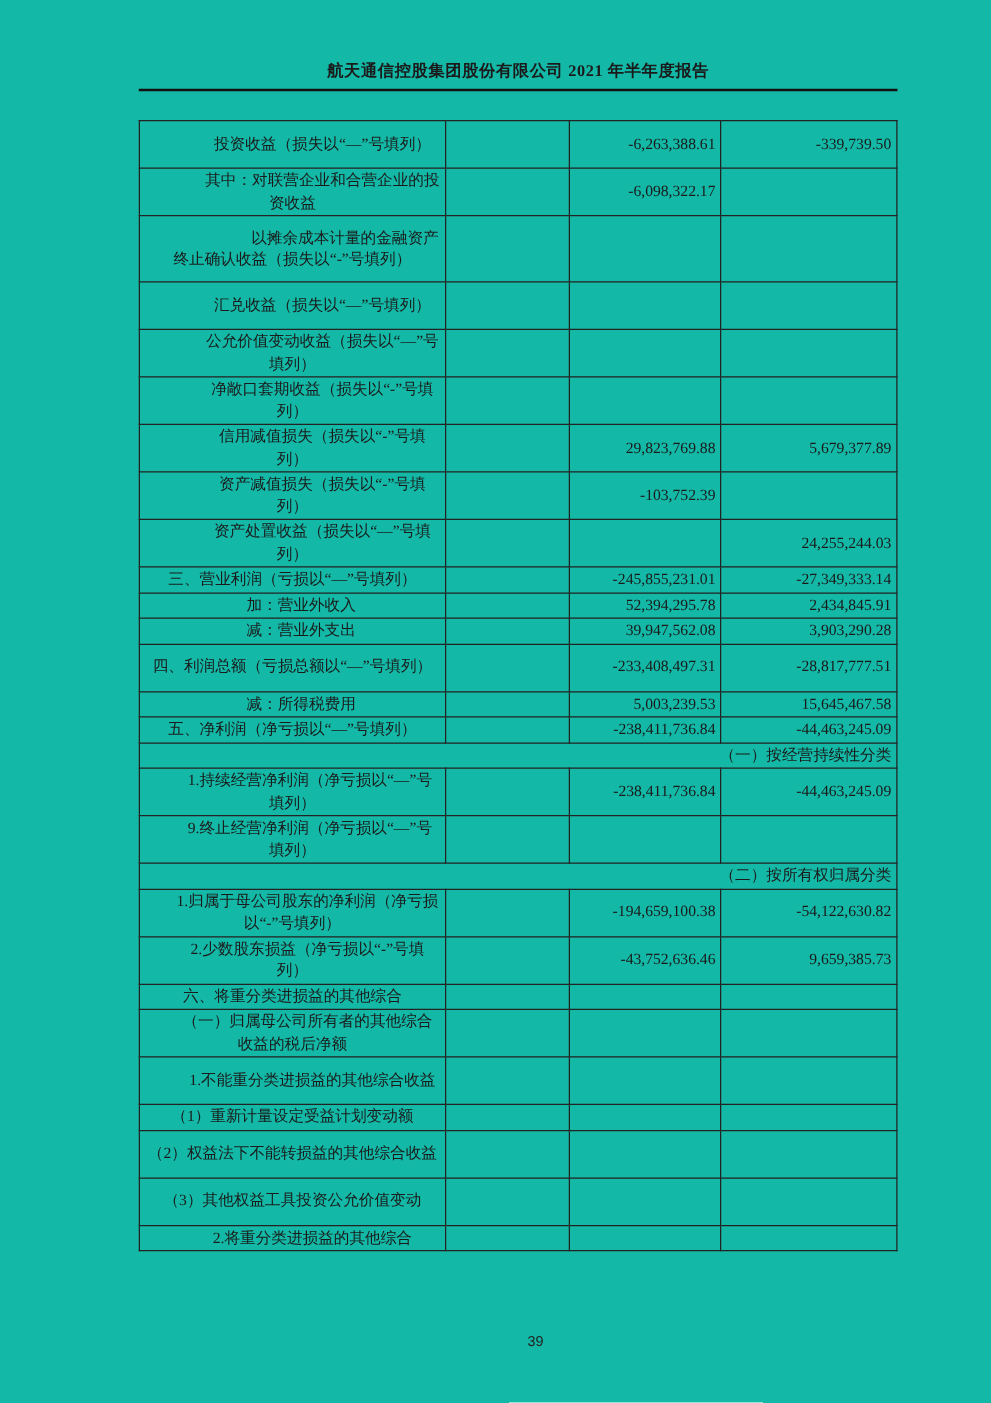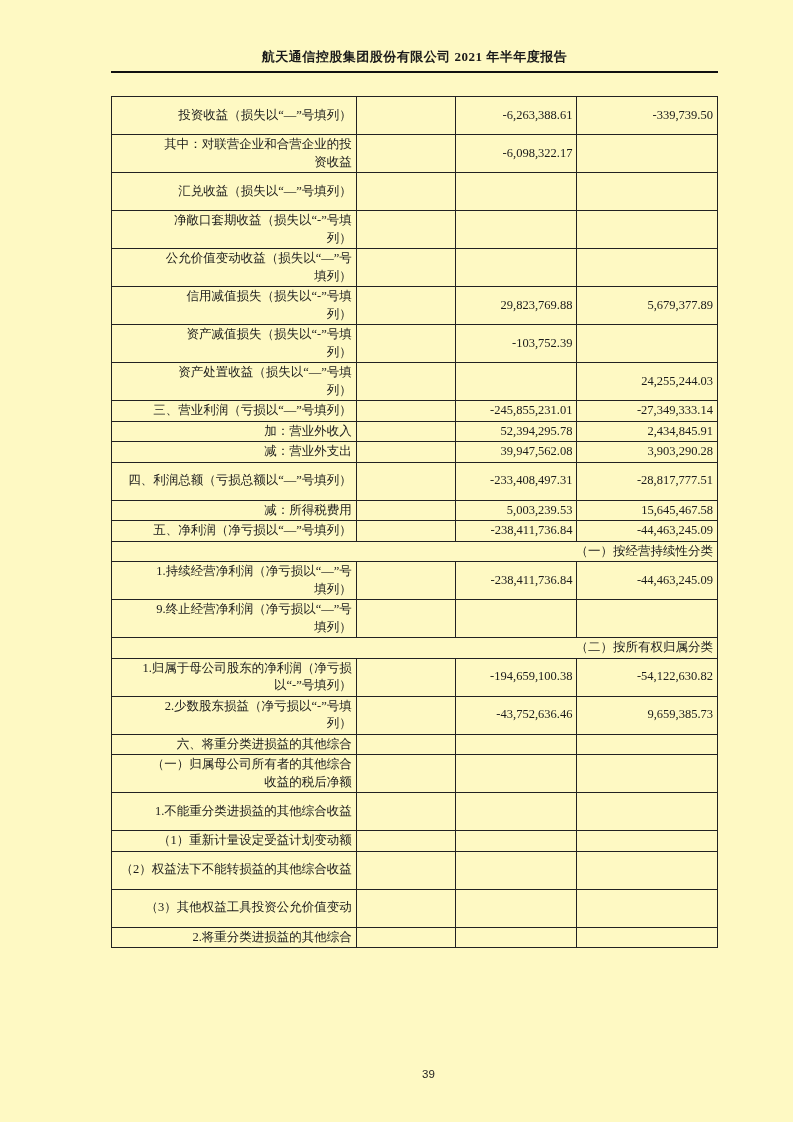--- a/index.html
+++ b/index.html
@@ -4,21 +4,21 @@
 <style>
   html, body {
     margin: 0;
     padding: 0;
     background: #ffffff;
   }
   .page {
     position: relative;
     width: 793px;
     height: 1122px;
-    background: #fef9c3;
+    background: #14b8a6;
     font-family: "Liberation Serif", "DejaVu Serif", serif;
     color: #1a1a1a;
     overflow: hidden;
   }
   .doc-header {
     position: absolute;
     top: 48px;
     left: 111px;
     width: 607px;
   }
@@ -49,21 +49,21 @@
     line-height: 17.5px;
     padding: 1px 4px;
     vertical-align: middle;
     word-break: break-all;
   }
   .report-table col.c-label { width: 40.4%; }
   .report-table col.c-note  { width: 16.3%; }
   .report-table col.c-cur   { width: 20.1%; }
   .report-table col.c-pri   { width: 23.2%; }
   .label-cell {
-    text-align: right;
+    text-align: center;
     padding-left: 3px;
   }
   .num-cell {
     text-align: right;
     padding-right: 10px;
     white-space: nowrap;
   }
   .section-cell {
     text-align: right;
     padding-right: 8px;
@@ -104,34 +104,40 @@
           <td class="note-cell"></td>
           <td class="num-cell">-6,263,388.61</td>
           <td class="num-cell">-339,739.50</td>
         </tr>
         <tr style="height: 38px;">
           <td class="label-cell" style="text-indent: 48px;">其中：对联营企业和合营企业的投资收益</td>
           <td class="note-cell"></td>
           <td class="num-cell">-6,098,322.17</td>
           <td class="num-cell"></td>
         </tr>
+        <tr style="height: 53px;">
+          <td class="label-cell" style="text-indent: 84px;">以摊余成本计量的金融资产终止确认收益（损失以“-”号填列）</td>
+          <td class="note-cell"></td>
+          <td class="num-cell"></td>
+          <td class="num-cell"></td>
+        </tr>
         <tr style="height: 38px;">
           <td class="label-cell" style="text-indent: 48px;">汇兑收益（损失以“—”号填列）</td>
           <td class="note-cell"></td>
           <td class="num-cell"></td>
           <td class="num-cell"></td>
         </tr>
         <tr style="height: 38px;">
+          <td class="label-cell" style="text-indent: 48px;">公允价值变动收益（损失以“—”号填列）</td>
+          <td class="note-cell"></td>
+          <td class="num-cell"></td>
+          <td class="num-cell"></td>
+        </tr>
+        <tr style="height: 38px;">
           <td class="label-cell" style="text-indent: 48px;">净敞口套期收益（损失以“-”号填列）</td>
-          <td class="note-cell"></td>
-          <td class="num-cell"></td>
-          <td class="num-cell"></td>
-        </tr>
-        <tr style="height: 38px;">
-          <td class="label-cell" style="text-indent: 48px;">公允价值变动收益（损失以“—”号填列）</td>
           <td class="note-cell"></td>
           <td class="num-cell"></td>
           <td class="num-cell"></td>
         </tr>
         <tr style="height: 38px;">
           <td class="label-cell" style="text-indent: 48px;">信用减值损失（损失以“-”号填列）</td>
           <td class="note-cell"></td>
           <td class="num-cell">29,823,769.88</td>
           <td class="num-cell">5,679,377.89</td>
         </tr>

